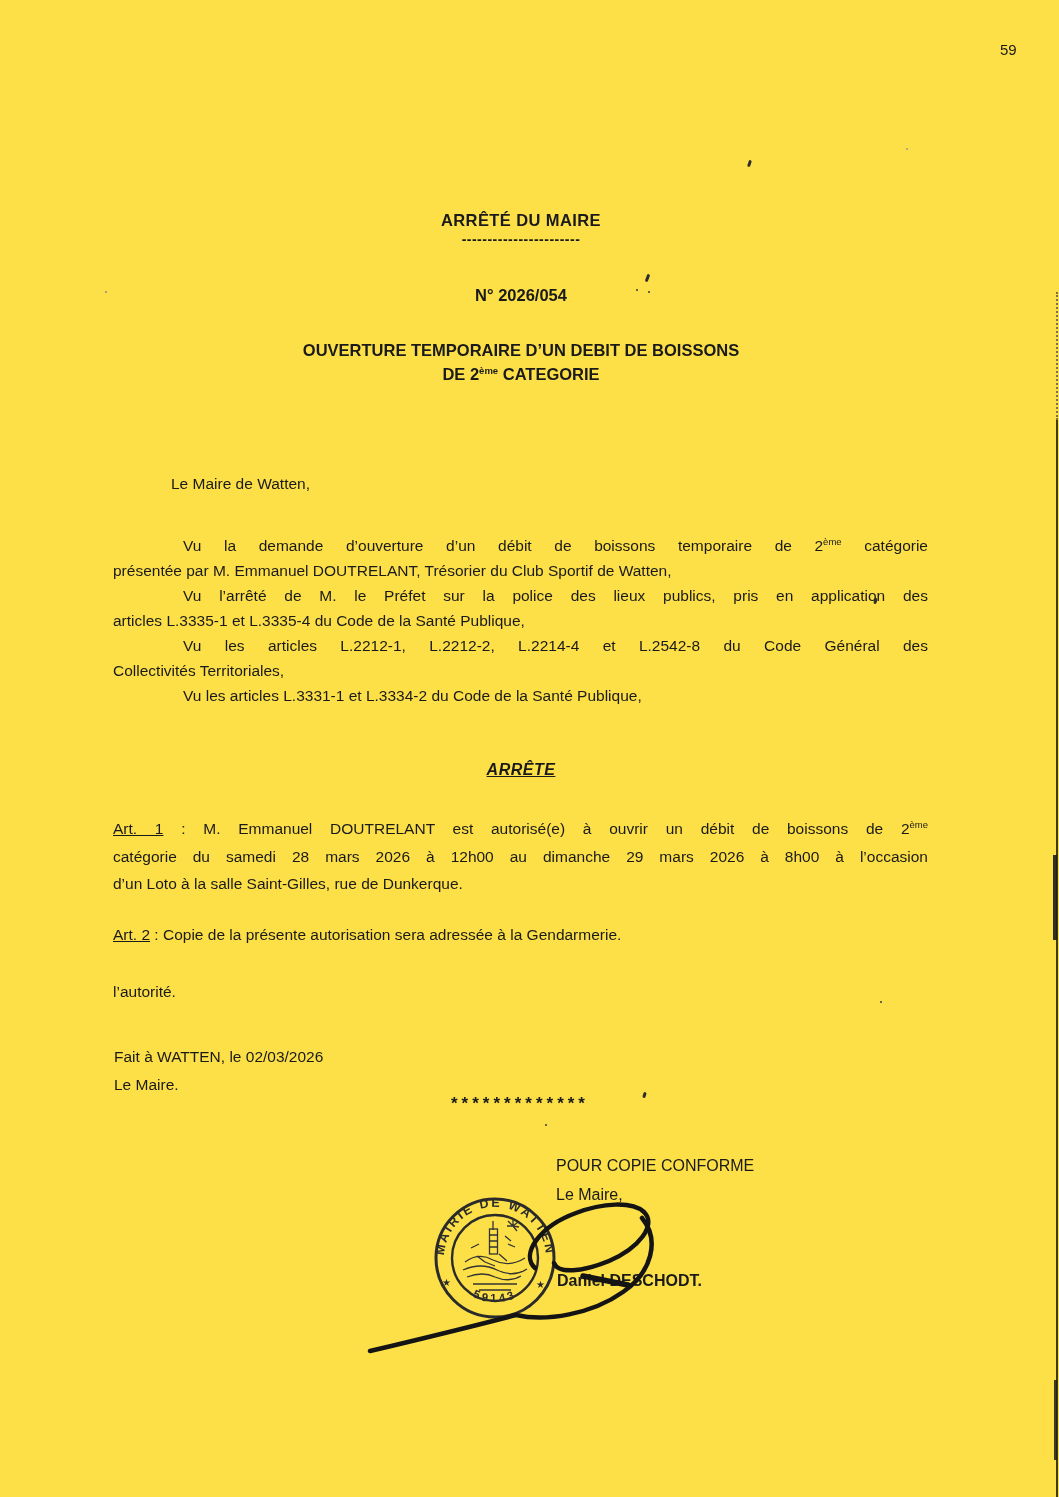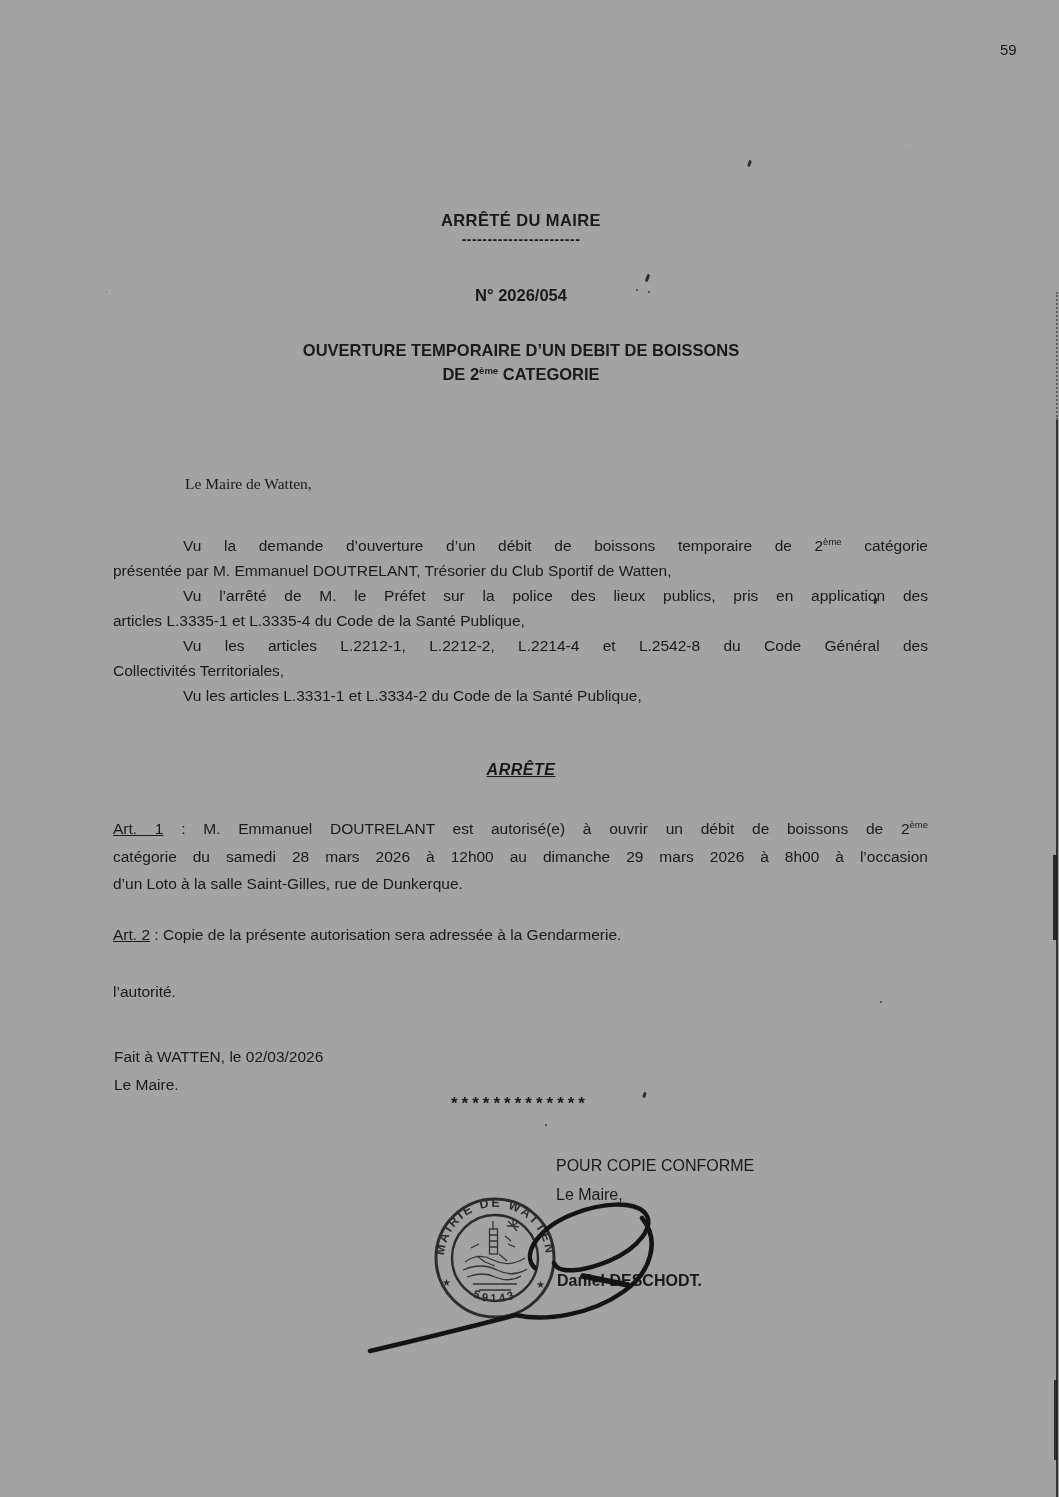--- a/index.html
+++ b/index.html
@@ -1,27 +1,27 @@
 <!DOCTYPE html>
 <html><head>
 <meta charset="utf-8">
 <style>
   html,body{margin:0;padding:0;background:#e8e8e8;}
-  .page{position:relative;width:1059px;height:1497px;background:#a3a3a3;
+  .page{position:relative;width:1059px;height:1497px;background:#fde047;
         font-family:"Liberation Sans",sans-serif;color:#1a1a1a;overflow:hidden;margin:0 auto;}
   .abs{position:absolute;}
   .center{left:0;width:1042px;text-align:center;}
   #pageno{top:41px;left:1000px;font-size:15px;}
   #h-commune{top:158px;font-size:16.5px;font-weight:700;letter-spacing:.4px;}
   #h-title{top:211px;font-size:16.5px;font-weight:700;letter-spacing:.4px;}
   #h-divider{top:231px;font-size:14px;font-weight:700;letter-spacing:.5px;}
   #h-number{top:286px;font-size:16.5px;font-weight:700;}
   #h-subject1{top:341px;font-size:16.5px;font-weight:700;}
   #h-subject2{top:365px;font-size:16.5px;font-weight:700;}
-  #p-salutation{top:475px;left:185px;font-size:15.5px;font-family:Liberation Serif, serif;}
+  #p-salutation{top:475px;left:171px;font-size:15.5px;}
   .bodytext{left:113px;width:815px;font-size:15.5px;}
   #recitals{top:529px;line-height:25px;}
   #arrete-heading{top:761px;font-size:16px;font-weight:700;font-style:italic;
                   text-decoration:underline;letter-spacing:.5px;left:0;width:1042px;text-align:center;}
   .article{line-height:27.5px;}
   #article-1{top:811px;}
   #article-2{top:921px;}
   #article-3{top:978px;}
   .line{min-height:1em;}
   .line.justify{text-align:justify;text-align-last:justify;}

